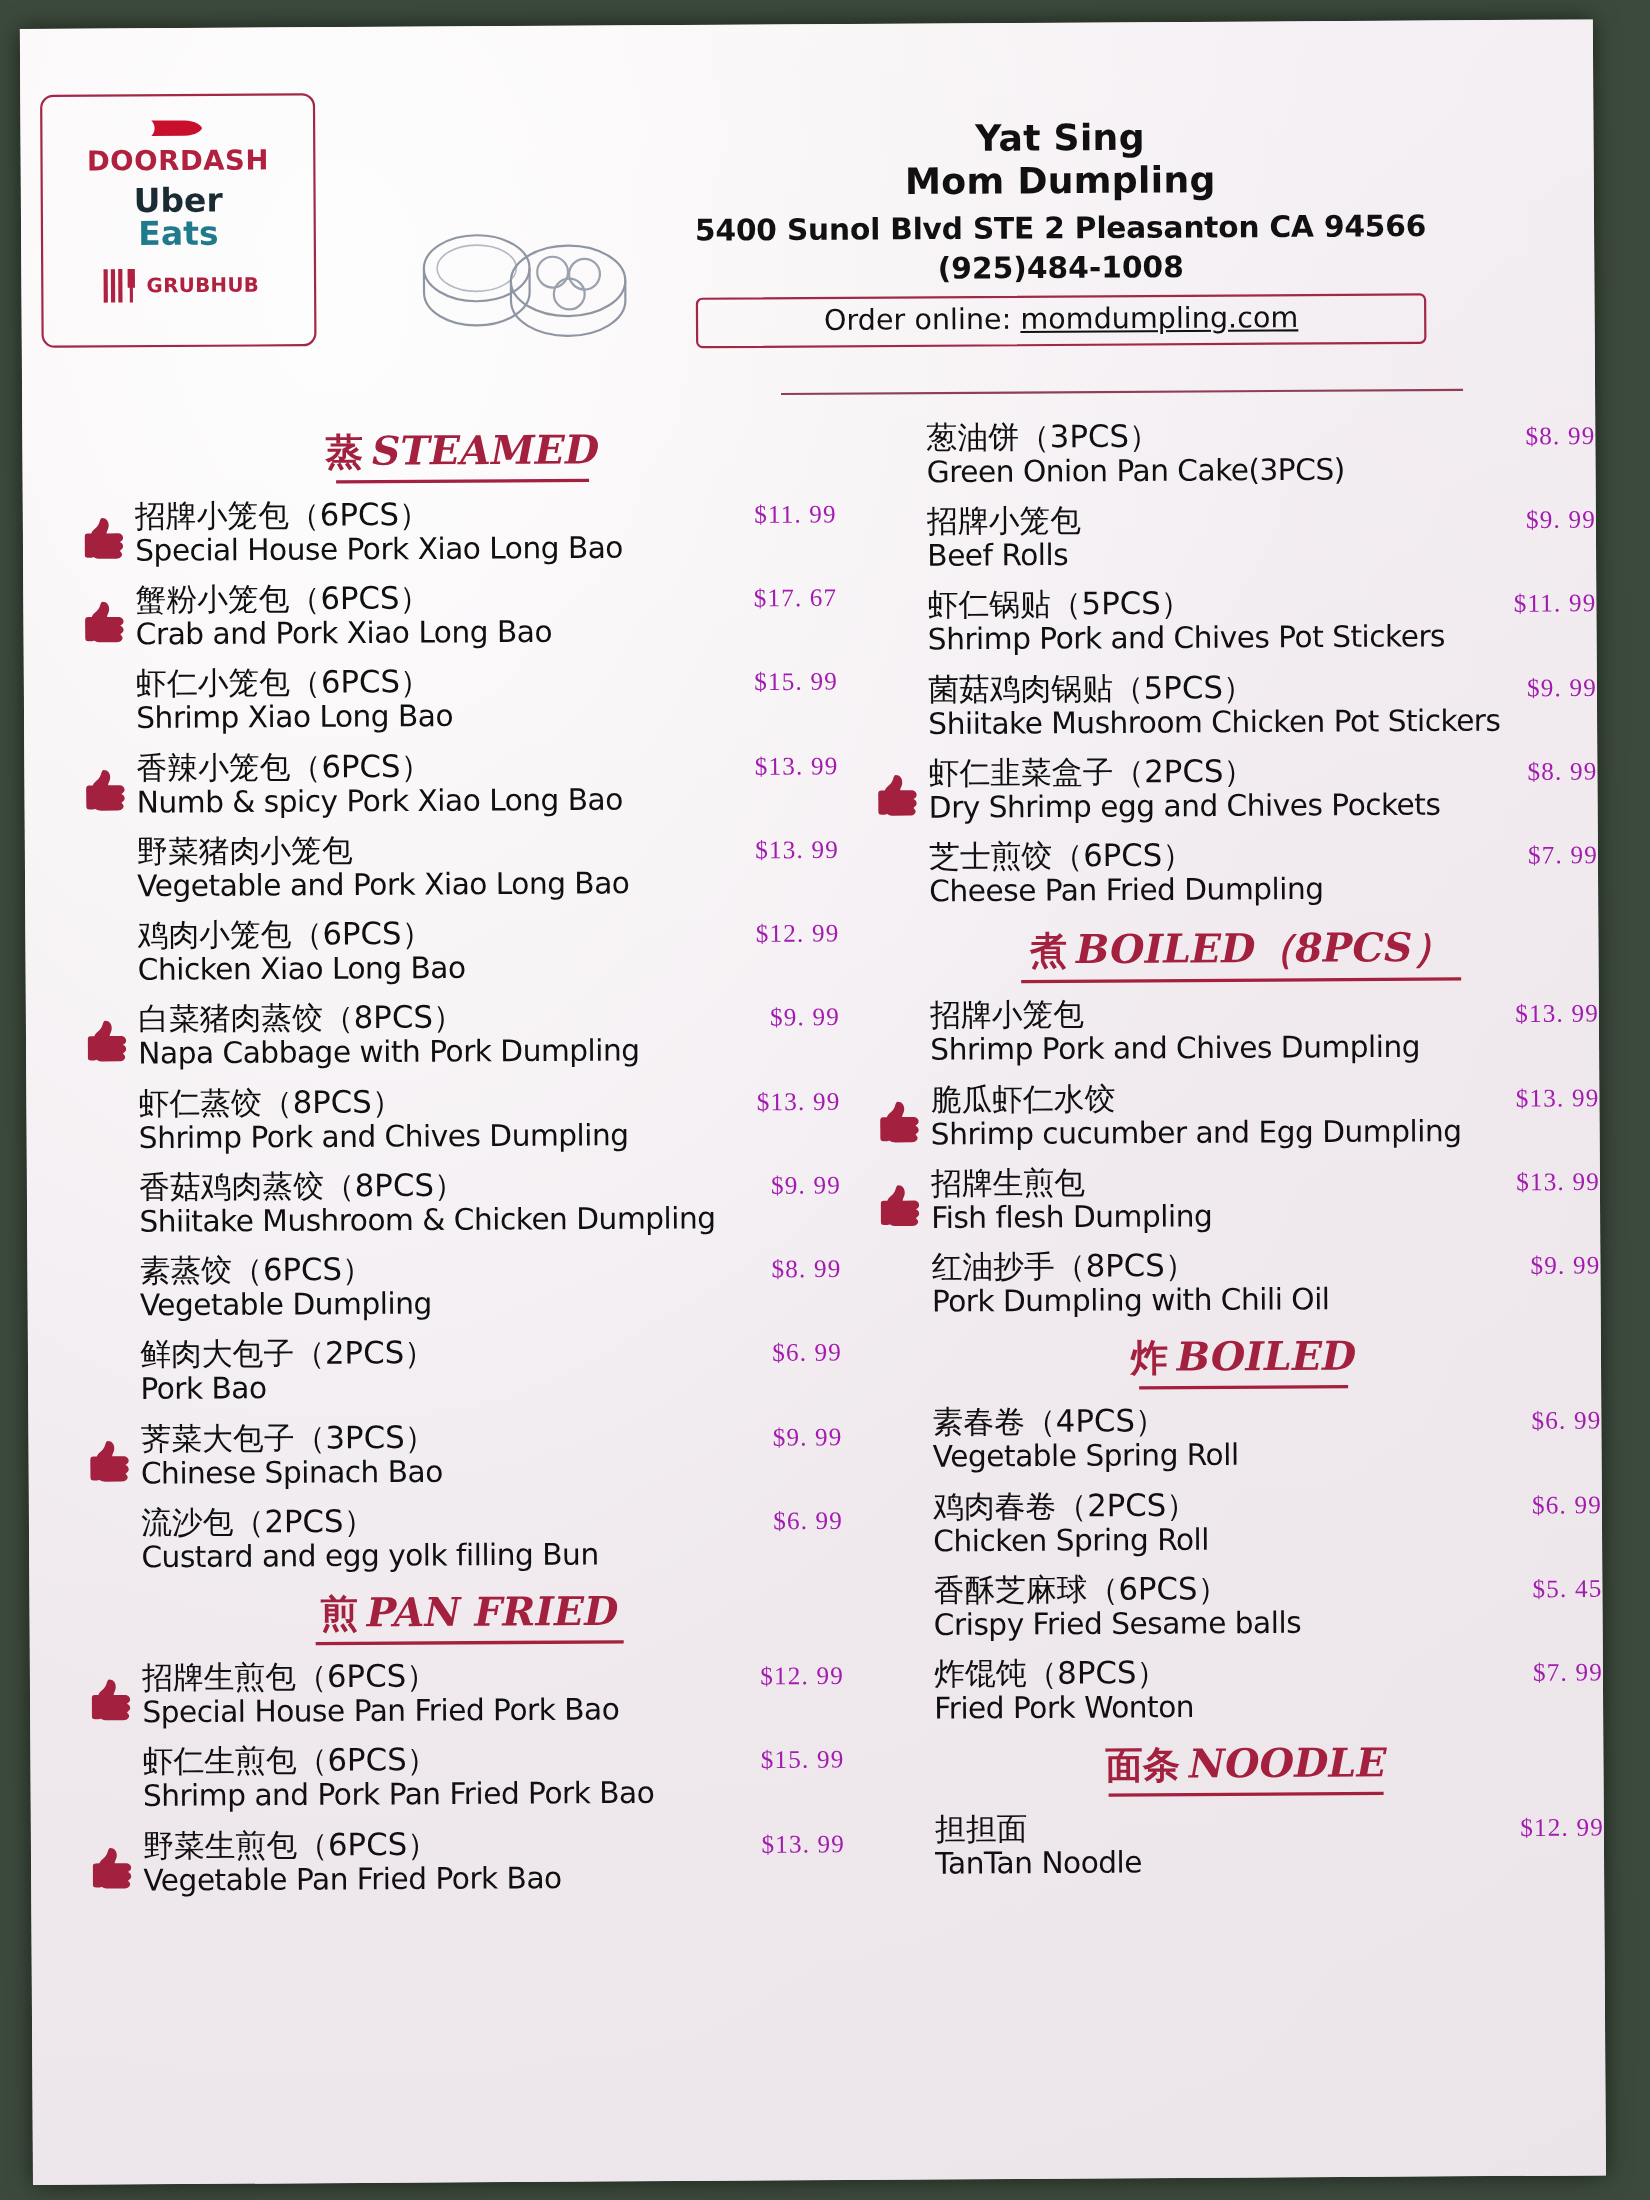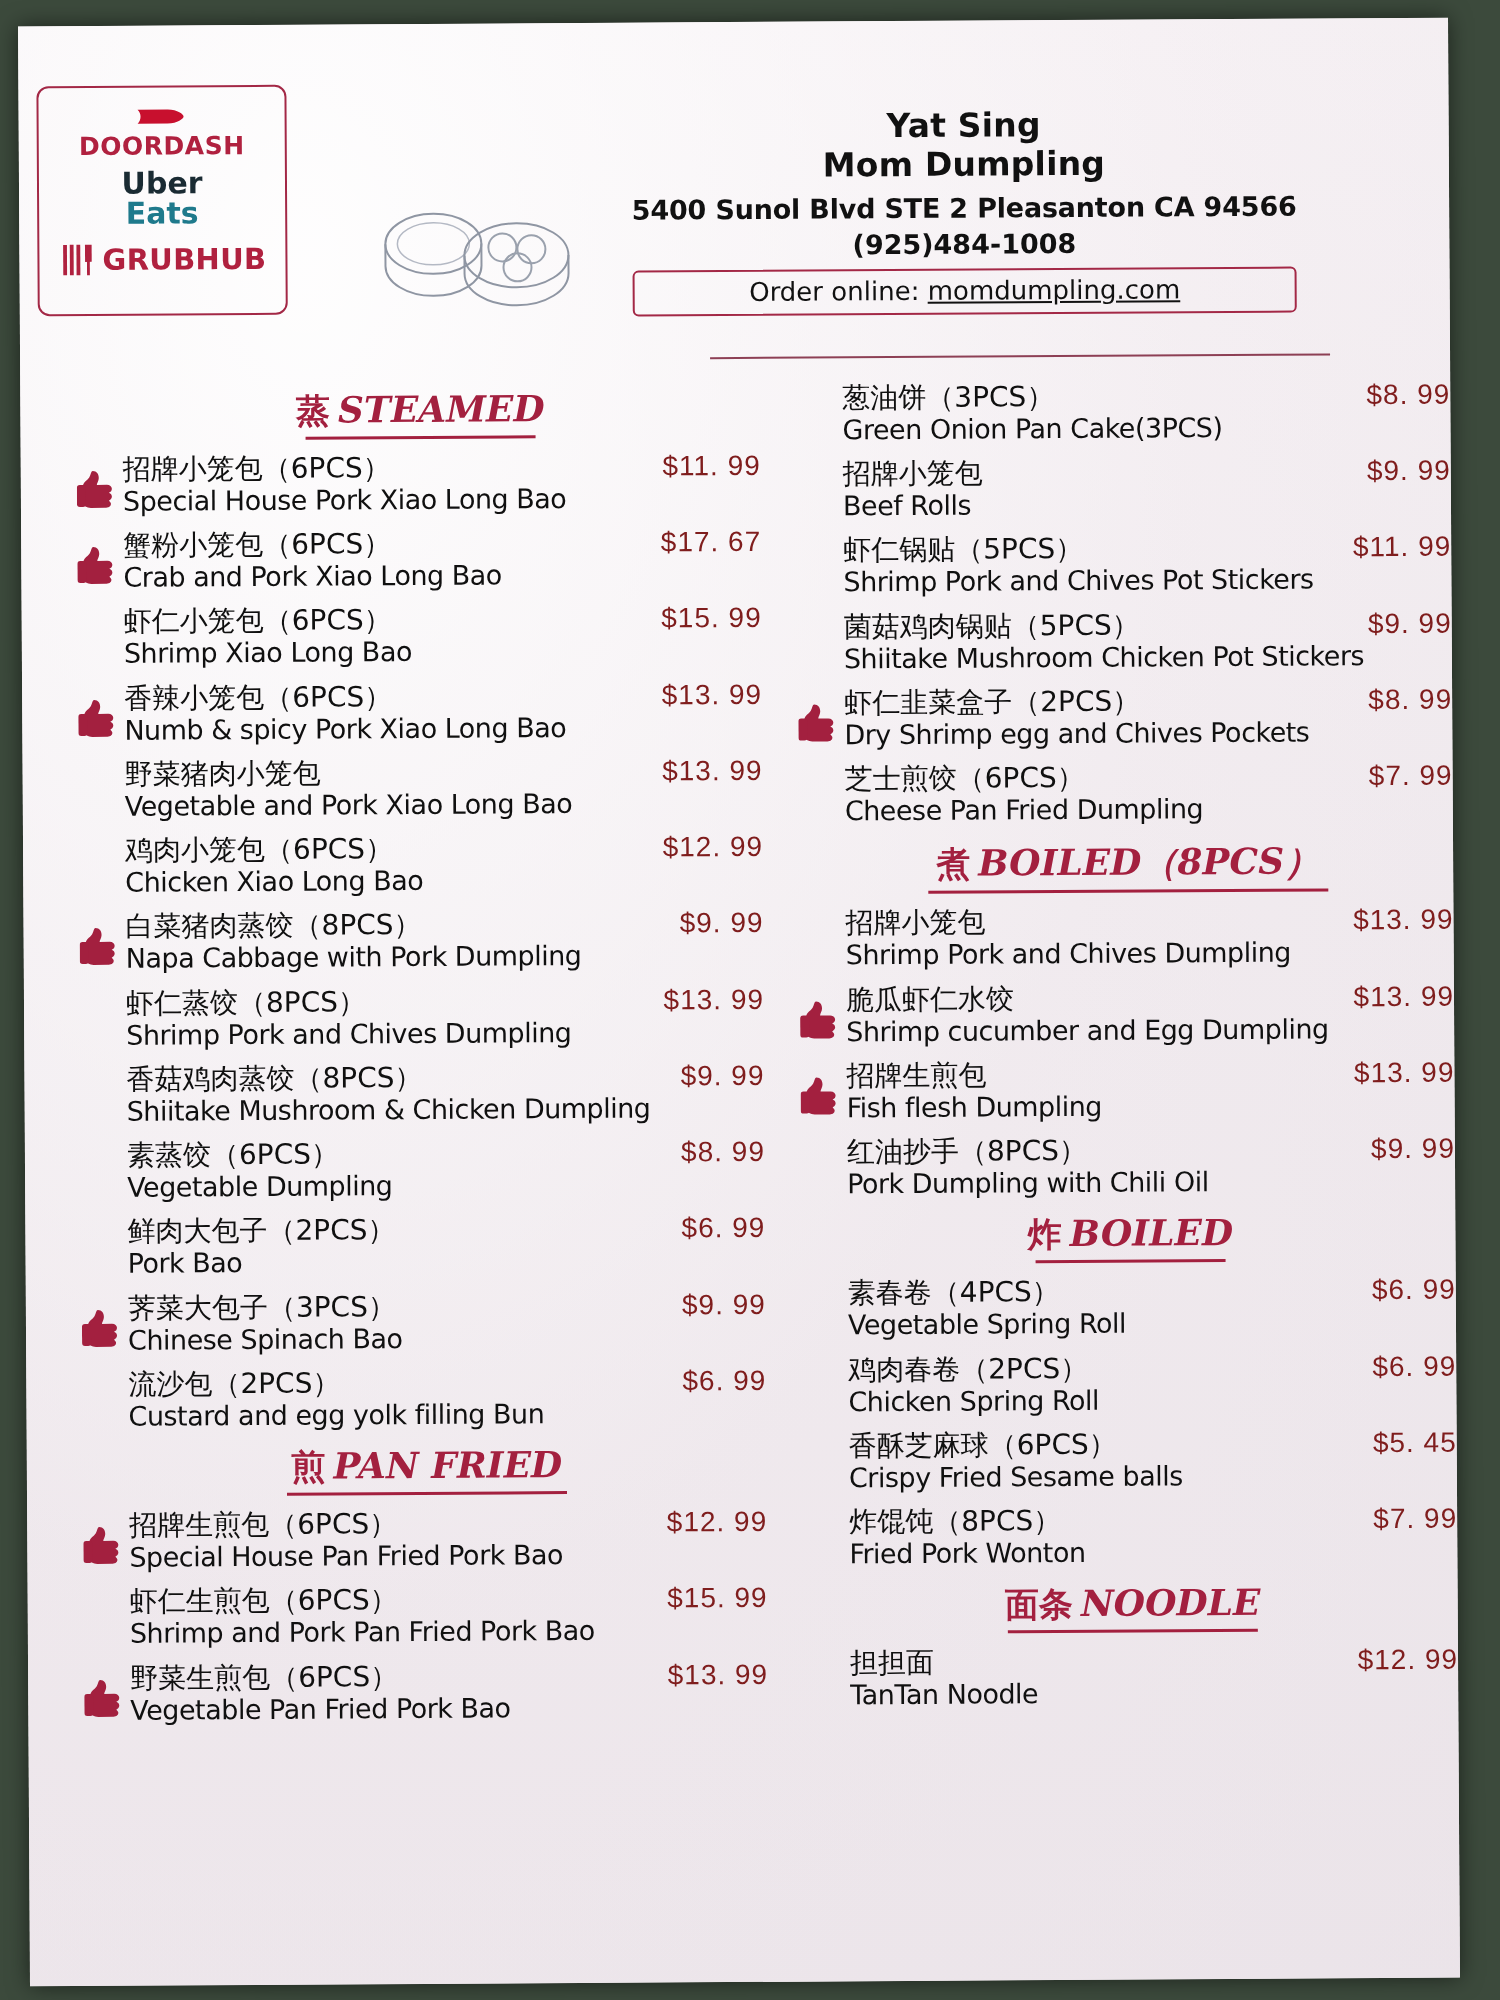--- a/index.html
+++ b/index.html
@@ -96,21 +96,21 @@
     display: flex;
     align-items: center;
     justify-content: center;
     margin-top: 12px;
     gap: 6px;
   }
   .grub-icon { width: 38px; height: 38px; }
   .grub-word {
     font-family: "DejaVu Sans", sans-serif;
     font-weight: bold;
-    font-size: 29px;
+    font-size: 18px;
     color: #b0213f;
     letter-spacing: 0.3px;
   }
 
   .basket-img {
     position: absolute;
     left: 352px;
     top: 160px;
     width: 210px;
     height: 140px;
@@ -215,23 +215,23 @@
     align-items: baseline;
   }
   .name-cn {
     font-family: "DejaVu Sans", sans-serif;
     font-size: 28px;
     color: #101010;
     white-space: nowrap;
   }
   .price {
     margin-left: auto;
-    font-family: Liberation Sans, sans-serif;
-    font-size: 28px;
-    color: #7f1d1d;
+    font-family: Liberation Serif, serif;
+    font-size: 23px;
+    color: #a21caf;
     white-space: nowrap;
     letter-spacing: 1px;
     padding-left: 18px;
   }
   .name-en {
     font-family: "DejaVu Sans", sans-serif;
     font-size: 27px;
     color: #101010;
     line-height: 1.12;
     margin-top: -2px;

